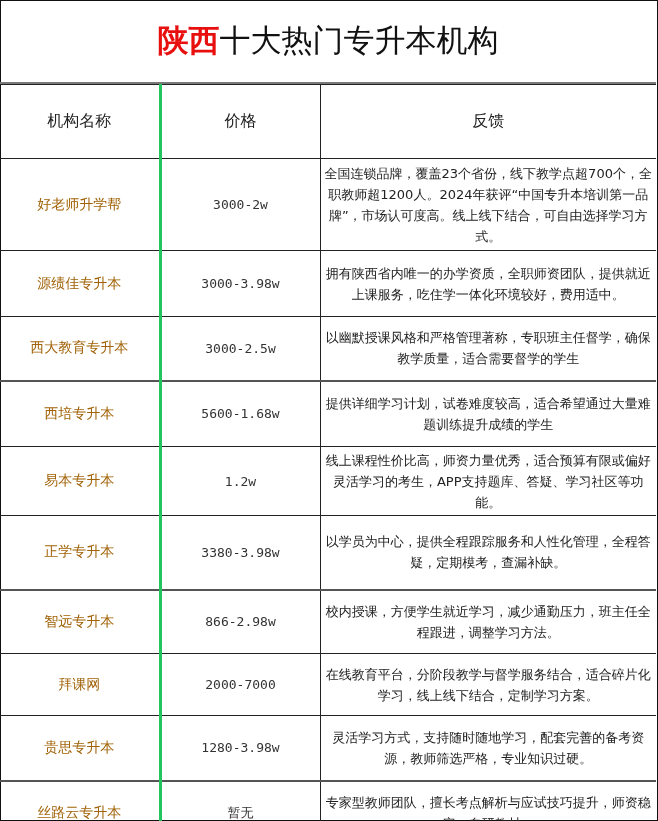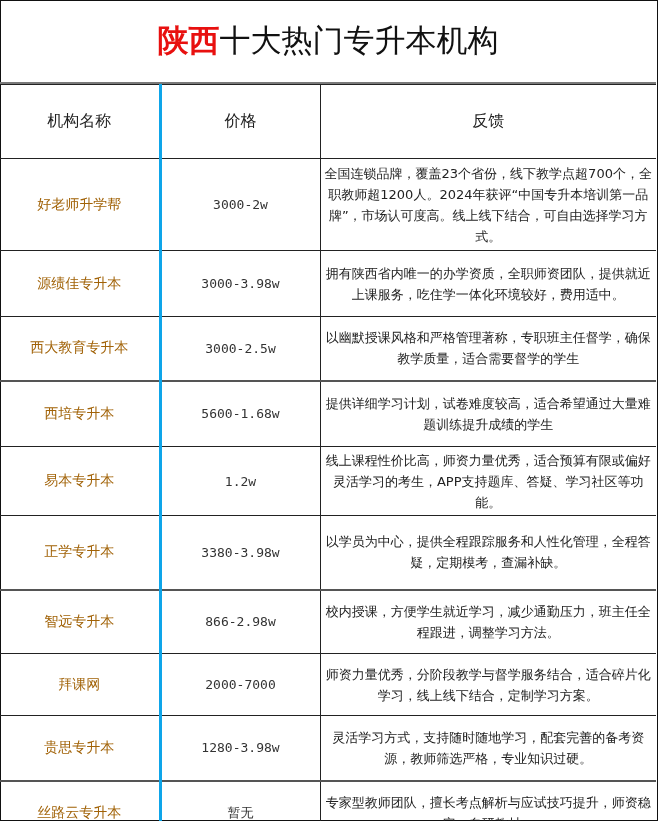--- a/index.html
+++ b/index.html
@@ -14,21 +14,21 @@
   .title .hl { color: #e8100f; font-weight: bold; }
   table { position: absolute; left: 0; top: 84px; width: 656px; border-collapse: collapse;
           table-layout: fixed; }
   td, th { border: 1px solid #222; text-align: center; vertical-align: middle; padding: 14px; }
   td:first-child, th:first-child { border-left: none; }
   td:last-child, th:last-child { border-right: none; }
   th { font-weight: normal; font-size: 16px; height: 45px; color: #222; }
   td.name { font-size: 14px; color: #a16207; }
   td.price { font-size: 13px; font-family: "DejaVu Sans Mono", "Liberation Mono", monospace; color: #333; }
   td.fb { font-size: 13px; line-height: 21px; padding: 0 4px; color: #222; margin-left: 41px; }
-  .col-sep { border-left: 3px solid #0ea5e9; }
+  .col-sep { border-left: 3px solid #22c55e; }
   tr.thick td { border-bottom: 2px solid #555; }
 </style>
 </head>
 <body>
 
 <div class="frame"></div>
 
 <div class="title">
   <span class="hl">陕西</span>
     <span>十大热门专升本机构</span>
@@ -79,21 +79,21 @@
       <td class="fb">以学员为中心，提供全程跟踪服务和人性化管理，全程答疑，定期模考，查漏补缺。</td>
     </tr>
     <tr style="height:64px">
       <td class="name">智远专升本</td>
       <td class="price col-sep">866-2.98w</td>
       <td class="fb">校内授课，方便学生就近学习，减少通勤压力，班主任全程跟进，调整学习方法。</td>
     </tr>
     <tr style="height:62px">
       <td class="name">拜课网</td>
       <td class="price col-sep">2000-7000</td>
-      <td class="fb">师资力量优秀，分阶段教学与督学服务结合，适合碎片化学习，线上线下结合，定制学习方案。</td>
+      <td class="fb">在线教育平台，分阶段教学与督学服务结合，适合碎片化学习，线上线下结合，定制学习方案。</td>
     </tr>
     <tr class="thick" style="height:65px">
       <td class="name">贵思专升本</td>
       <td class="price col-sep">1280-3.98w</td>
       <td class="fb">灵活学习方式，支持随时随地学习，配套完善的备考资源，教师筛选严格，专业知识过硬。</td>
     </tr>
     <tr style="height:65px">
       <td class="name">丝路云专升本</td>
       <td class="price col-sep">暂无</td>
       <td class="fb">专家型教师团队，擅长考点解析与应试技巧提升，师资稳定，自研教材。</td>

